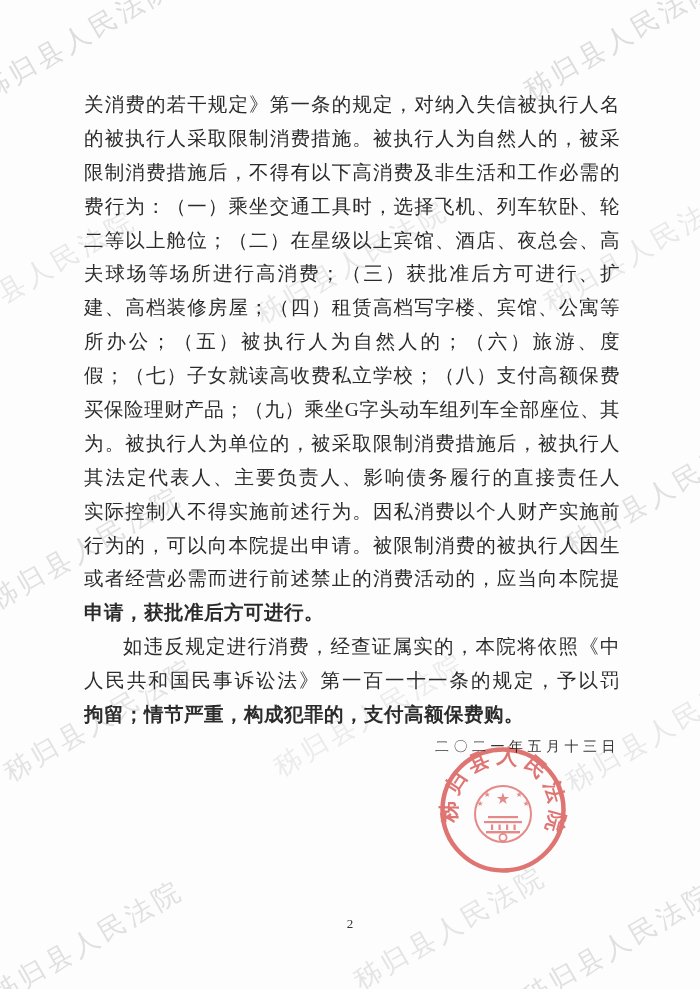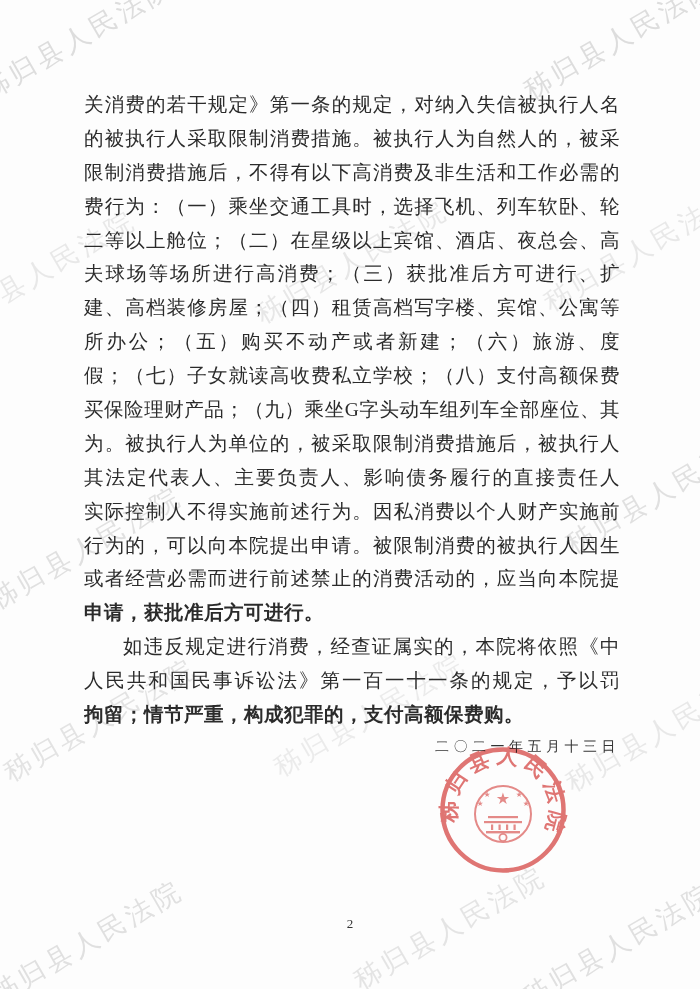--- a/index.html
+++ b/index.html
@@ -79,21 +79,21 @@
 
   <div class="doc-body">
     <div>
         <div class="doc-line">关消费的若干规定》第一条的规定，对纳入失信被执行人名单</div>
         <div class="doc-line">的被执行人采取限制消费措施。被执行人为自然人的，被采取</div>
         <div class="doc-line">限制消费措施后，不得有以下高消费及非生活和工作必需的消</div>
         <div class="doc-line">费行为：（一）乘坐交通工具时，选择飞机、列车软卧、轮船</div>
         <div class="doc-line">二等以上舱位；（二）在星级以上宾馆、酒店、夜总会、高尔</div>
         <div class="doc-line">夫球场等场所进行高消费；（三）获批准后方可进行、扩</div>
         <div class="doc-line">建、高档装修房屋；（四）租赁高档写字楼、宾馆、公寓等场</div>
-        <div class="doc-line">所办公；（五）购买不动产或者新建；（六）旅游、度</div>
+        <div class="doc-line">所办公；（五）被执行人为自然人的；（六）旅游、度</div>
         <div class="doc-line">假；（七）子女就读高收费私立学校；（八）支付高额保费购</div>
         <div class="doc-line">买保险理财产品；（九）乘坐G字头动车组列车全部座位、其他</div>
         <div class="doc-line">为。被执行人为单位的，被采取限制消费措施后，被执行人及</div>
         <div class="doc-line">其法定代表人、主要负责人、影响债务履行的直接责任人员、</div>
         <div class="doc-line">实际控制人不得实施前述行为。因私消费以个人财产实施前述</div>
         <div class="doc-line">行为的，可以向本院提出申请。被限制消费的被执行人因生活</div>
         <div class="doc-line">或者经营必需而进行前述禁止的消费活动的，应当向本院提出</div>
         <div class="doc-line para-last">申请，获批准后方可进行。</div>
         <div class="doc-line indent">如违反规定进行消费，经查证属实的，本院将依照《中华</div>
         <div class="doc-line">人民共和国民事诉讼法》第一百一十一条的规定，予以罚款、</div>

